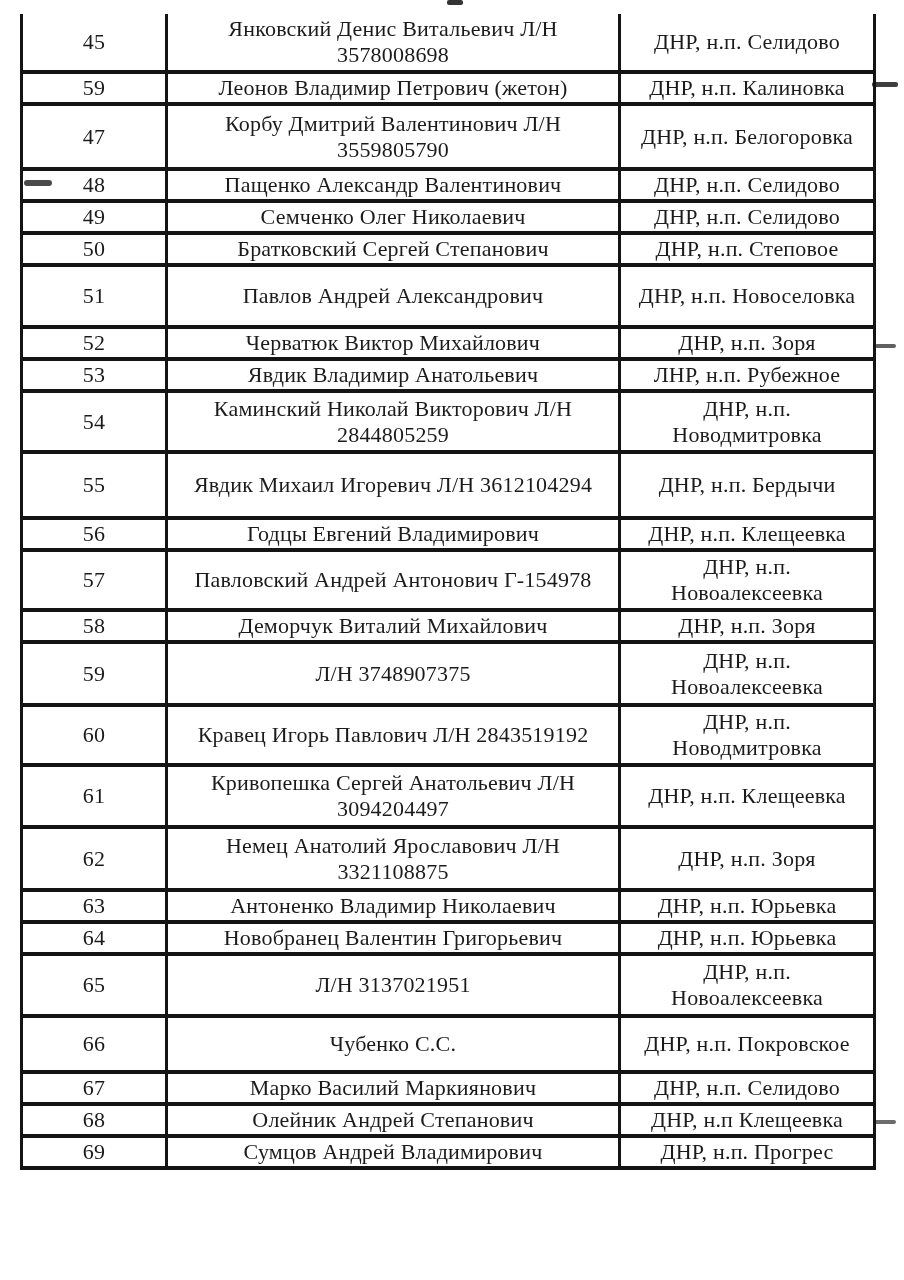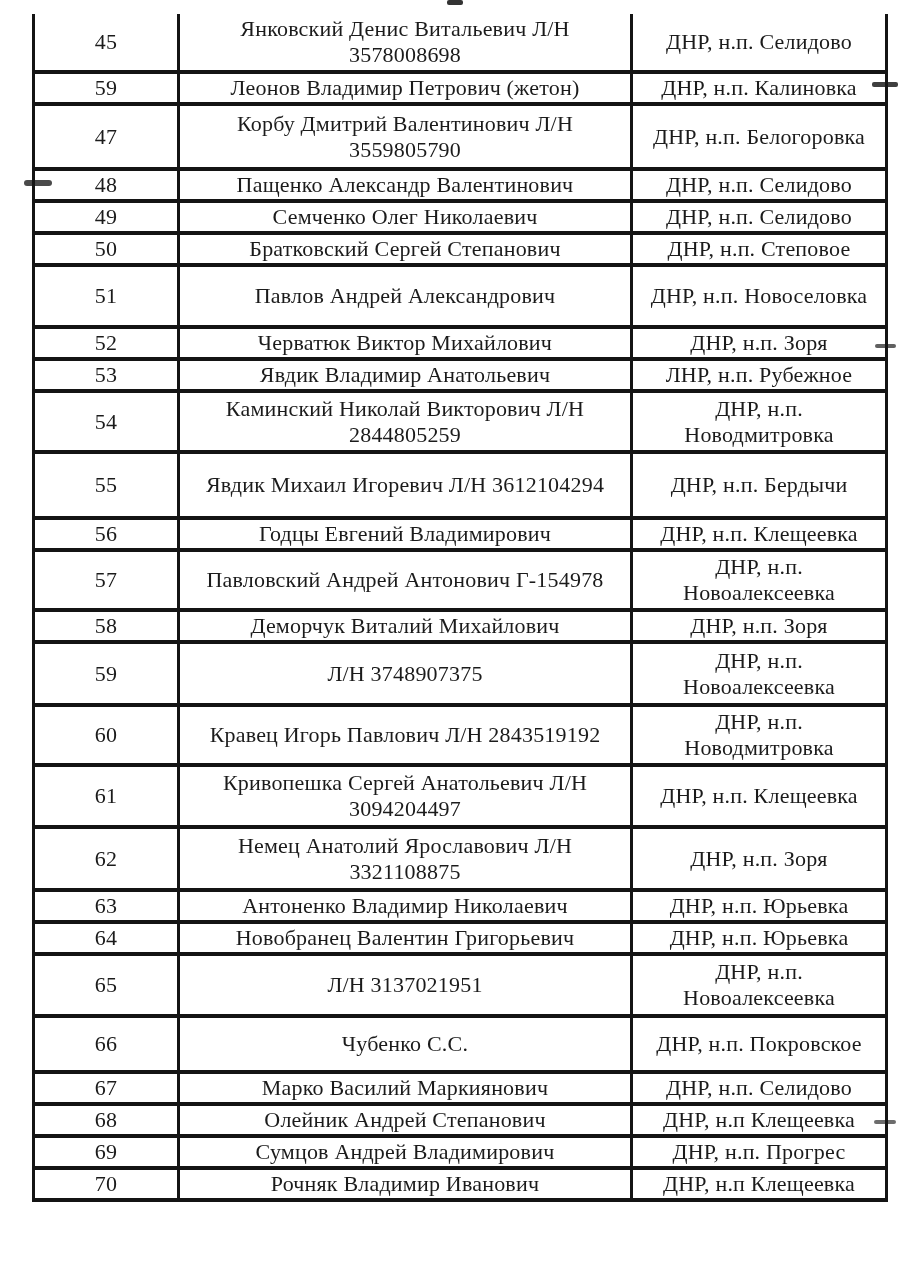--- a/index.html
+++ b/index.html
@@ -15,21 +15,21 @@
     color:var(--ink);
     overflow:hidden;
   }
   .page{
     position:relative;
     width:904px;height:1280px;
     background:var(--paper);
   }
   table.doc-table{
     position:absolute;
-    left:32px;top:14px;
+    left:20px;top:14px;
     width:853px;
     border-collapse:collapse;
     table-layout:fixed;
   }
   col.c1{width:145px}
   col.c2{width:453px}
   col.c3{width:255px}
   .doc-table td{
     border:3px solid var(--line);
     border-top-width:4px;
@@ -196,20 +196,15 @@
         <tr style="height: 30px;">
           <td>68</td>
           <td>Олейник Андрей Степанович</td>
           <td>ДНР, н.п Клещеевка</td>
         </tr>
         <tr style="height: 27px;">
           <td>69</td>
           <td>Сумцов Андрей Владимирович</td>
           <td>ДНР, н.п. Прогрес</td>
         </tr>
-        <tr style="height: 31px;">
-          <td>70</td>
-          <td>Рочняк Владимир Иванович</td>
-          <td>ДНР, н.п Клещеевка</td>
-        </tr>
       </tbody>
   </table>
 </div>
 
 </body></html>

